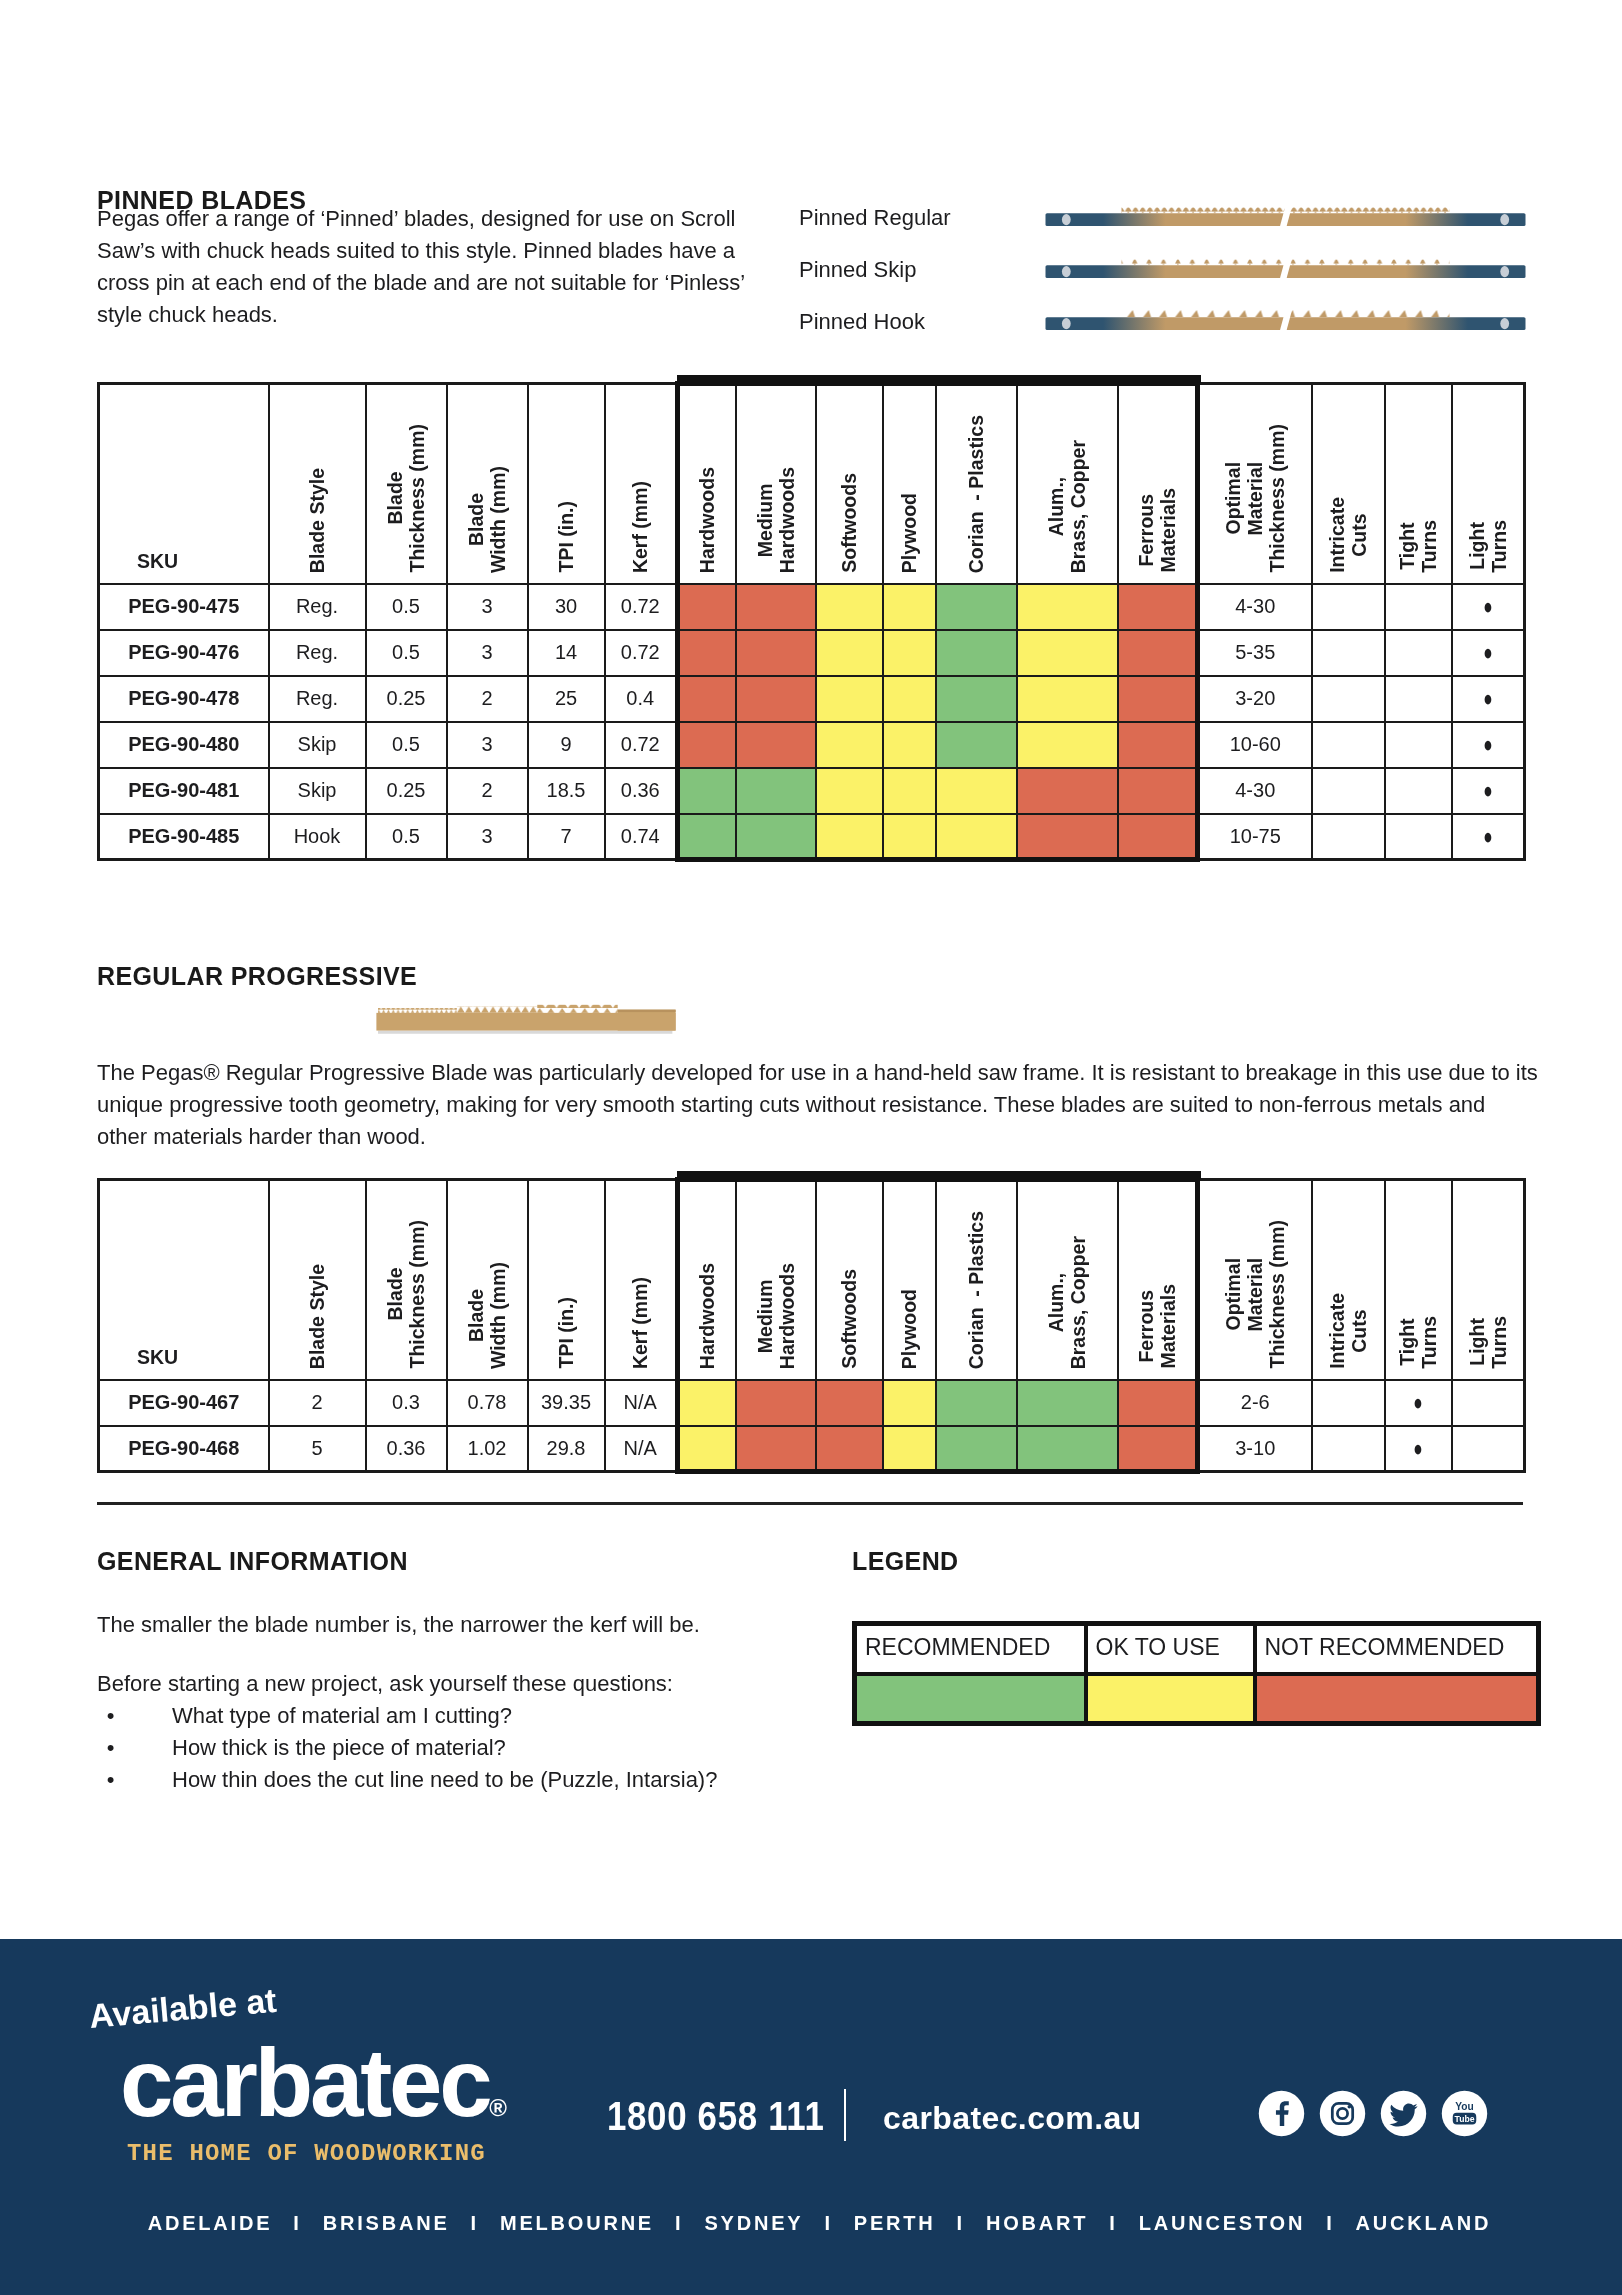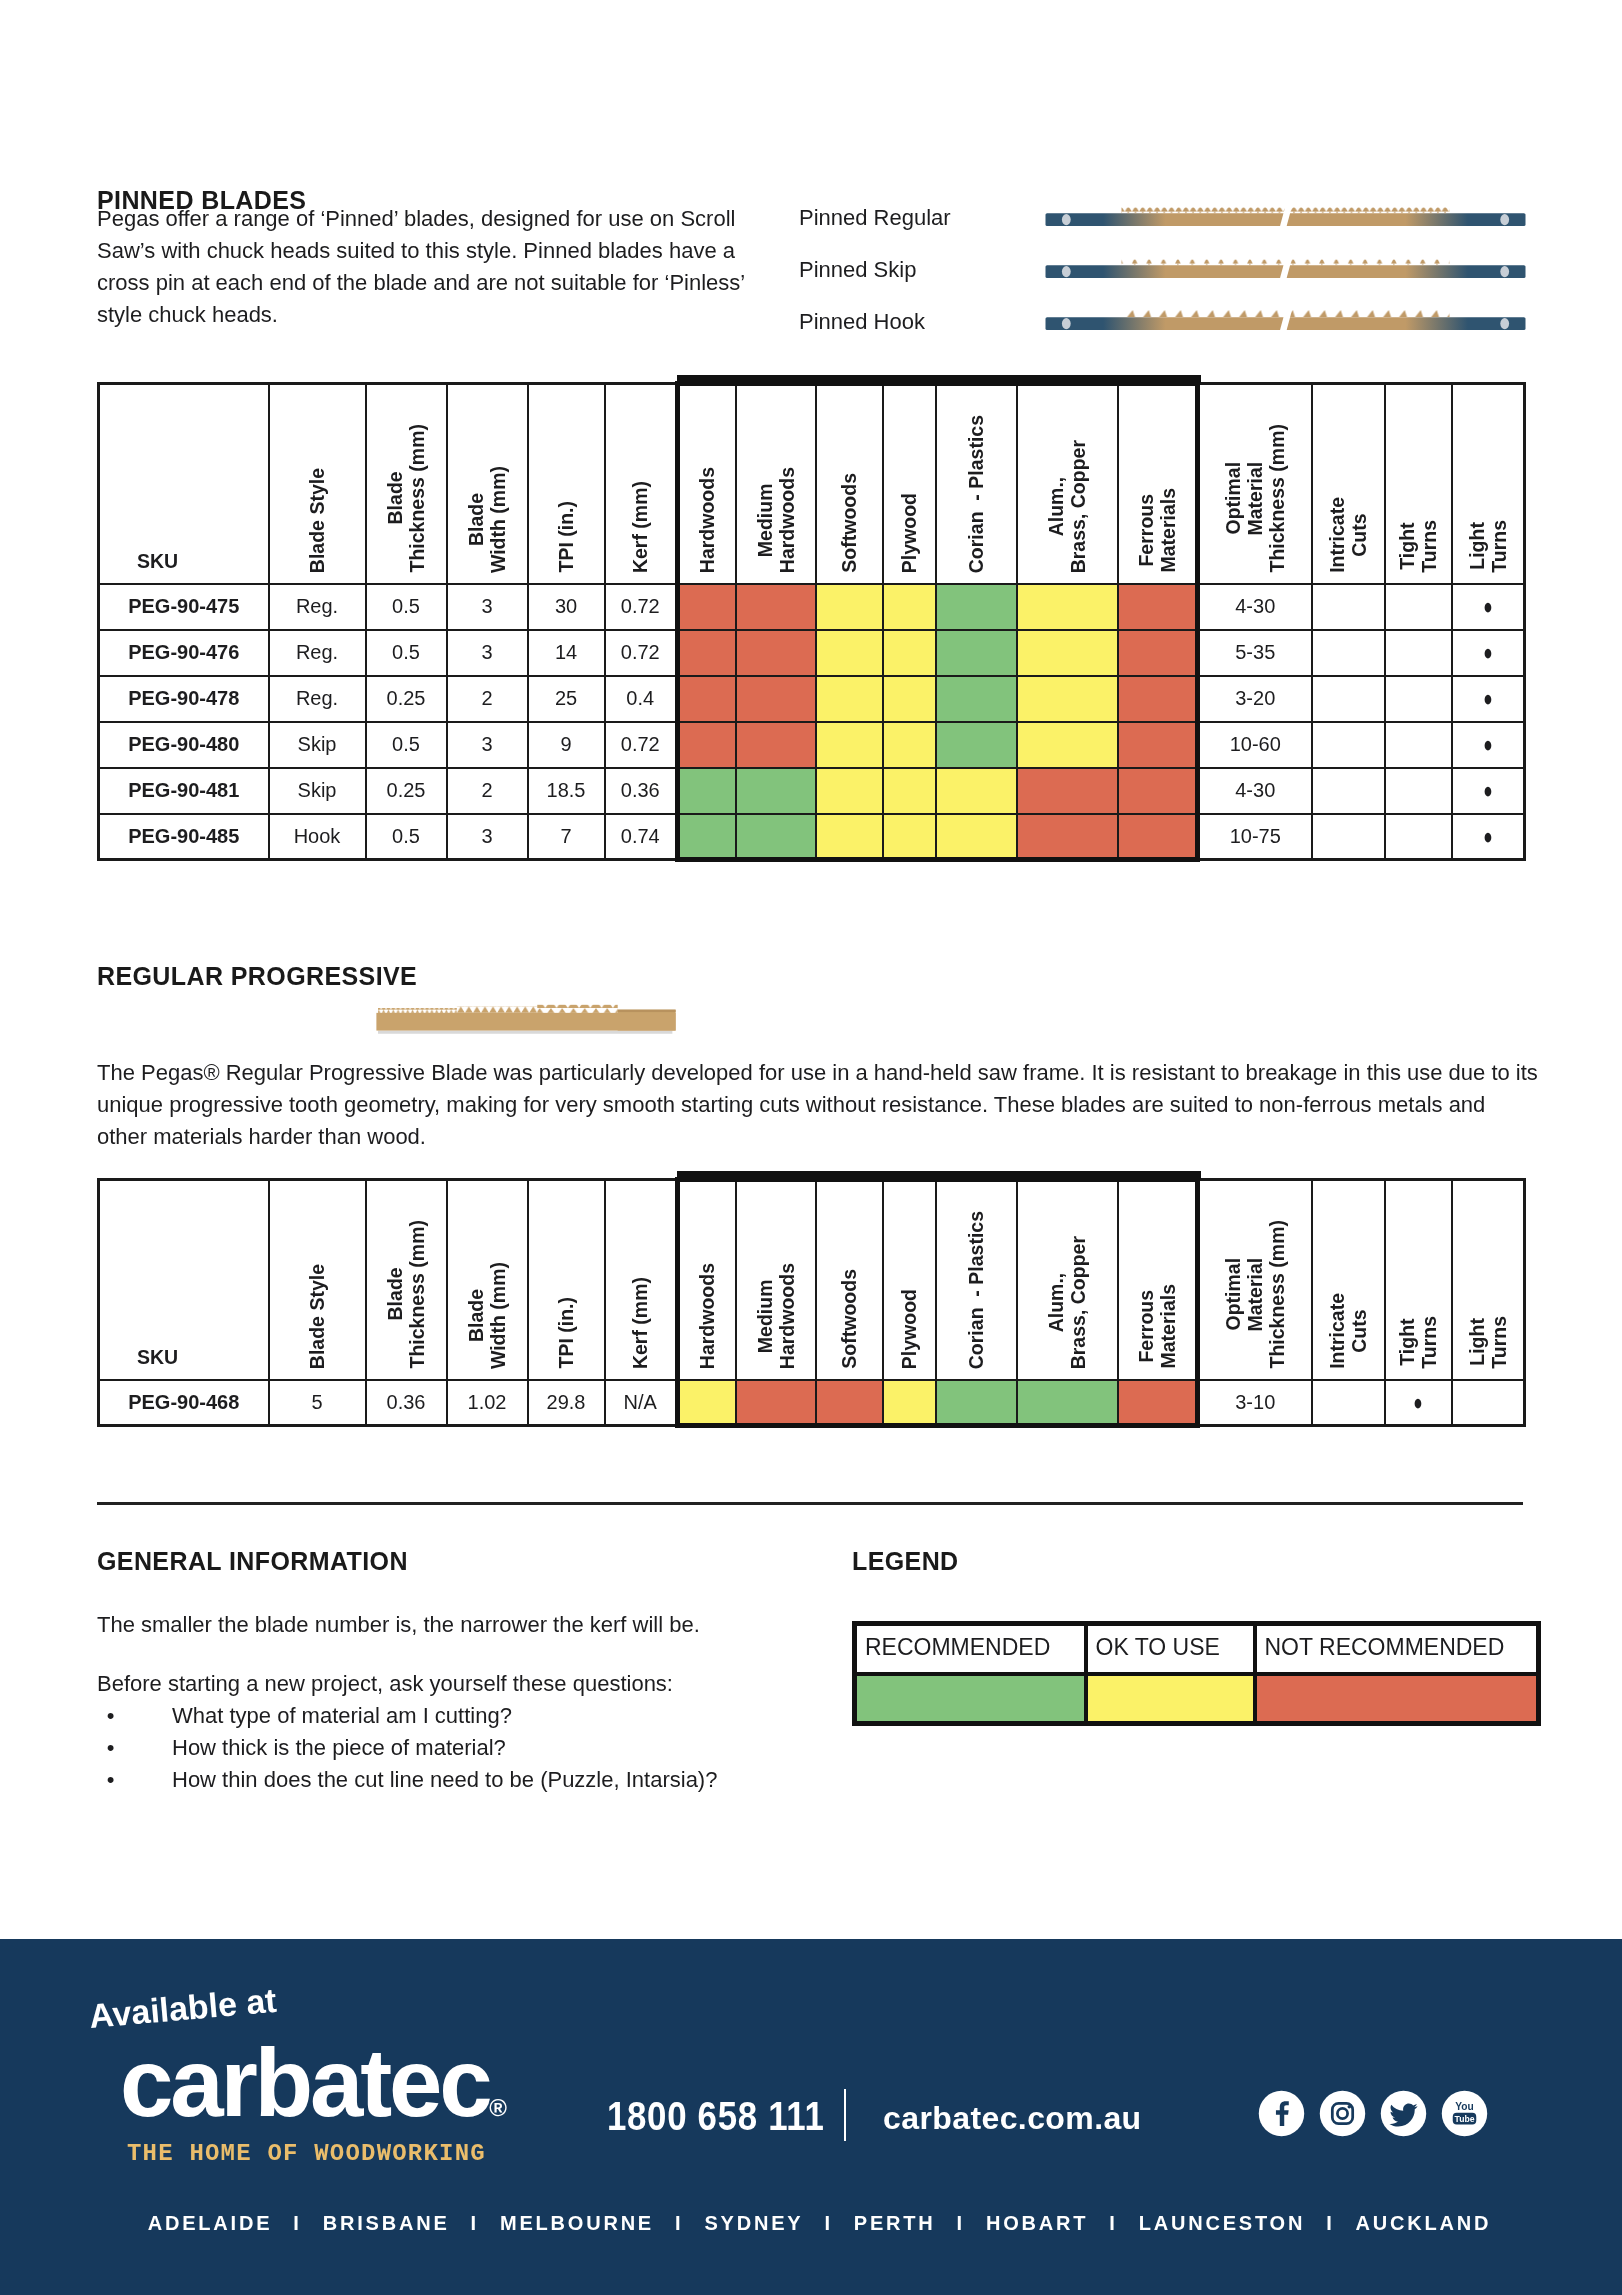--- a/index.html
+++ b/index.html
@@ -454,20 +454,39 @@
               <div class="vtext">Tight
 Turns</div>
             </th>
             <th>
               <div class="vtext">Light
 Turns</div>
             </th>
           </tr>
         </thead>
       <tbody id="tb2">
+          <tr>
+            <td class="sku">PEG-90-467</td>
+            <td>2</td>
+            <td>0.3</td>
+            <td>0.78</td>
+            <td>39.35</td>
+            <td>N/A</td>
+            <td class="rate grp-l" style="background: rgb(251, 242, 104);"></td>
+            <td class="rate" style="background: rgb(220, 107, 82);"></td>
+            <td class="rate" style="background: rgb(220, 107, 82);"></td>
+            <td class="rate" style="background: rgb(251, 242, 104);"></td>
+            <td class="rate" style="background: rgb(130, 195, 124);"></td>
+            <td class="rate" style="background: rgb(130, 195, 124);"></td>
+            <td class="rate grp-r" style="background: rgb(220, 107, 82);"></td>
+            <td>2-6</td>
+            <td></td>
+            <td><span class="dot-mark">●</span></td>
+            <td></td>
+          </tr>
           <tr>
             <td class="sku">PEG-90-468</td>
             <td>5</td>
             <td>0.36</td>
             <td>1.02</td>
             <td>29.8</td>
             <td>N/A</td>
             <td class="rate grp-l grp-b" style="background: rgb(251, 242, 104);"></td>
             <td class="rate grp-b" style="background: rgb(220, 107, 82);"></td>
             <td class="rate grp-b" style="background: rgb(220, 107, 82);"></td>

